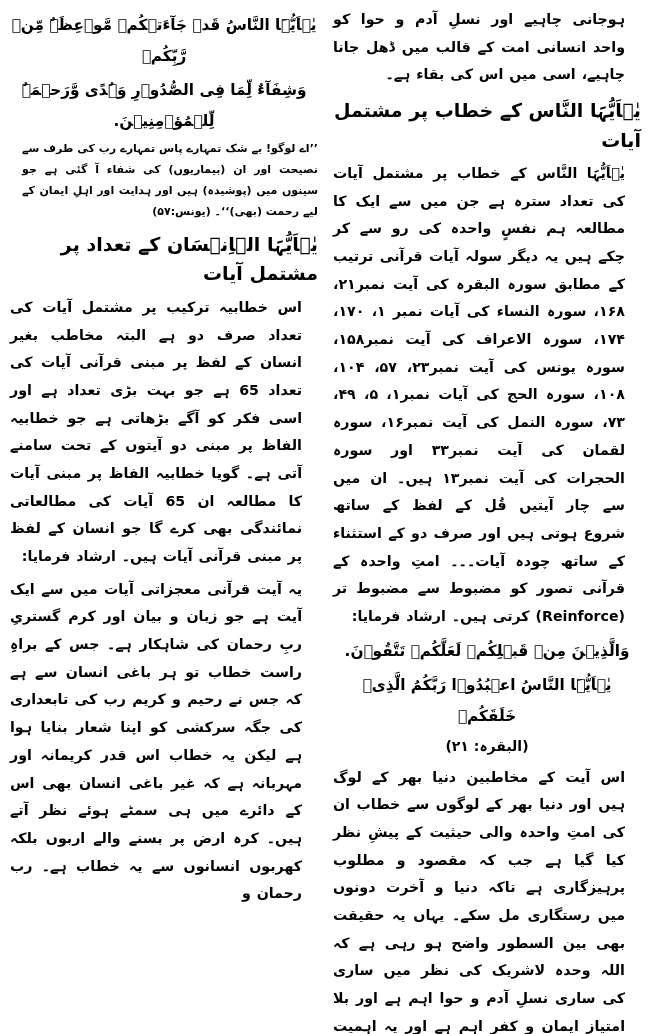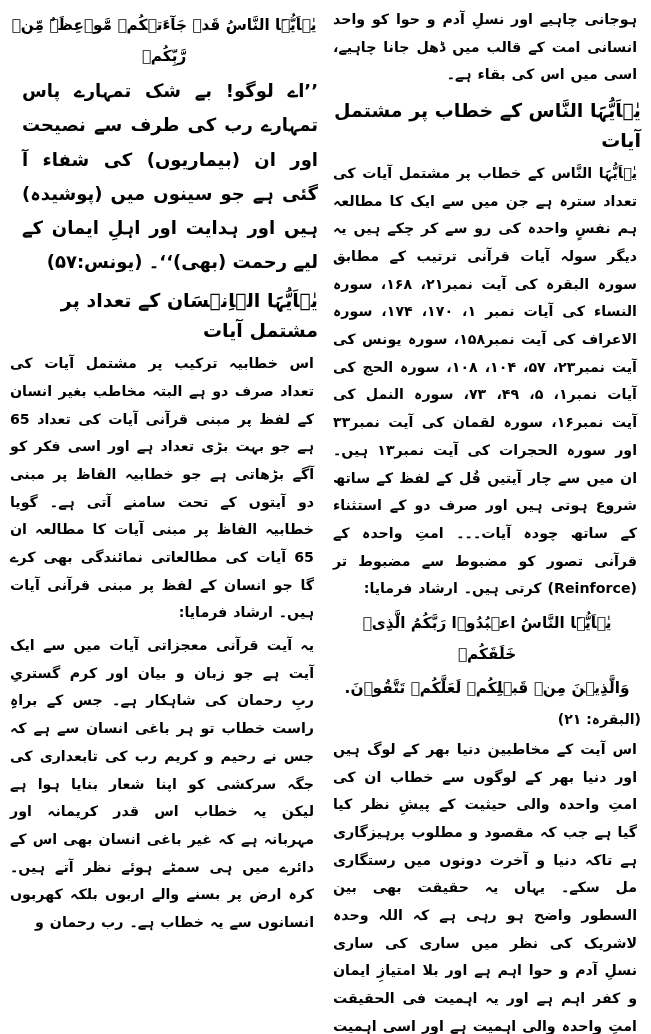--- a/index.html
+++ b/index.html
@@ -28,21 +28,21 @@
   .column {
     width: 308px;
     box-sizing: border-box;
     display: block;
   }
   .col-divider {
     width: 1px;
     background: transparent;
   }
   p.para {
-    margin: 0 4px 5px 0;
+    margin: 0 16px 5px 0;
     text-align: justify;
     text-align-last: right;
     direction: rtl;
     unicode-bidi: isolate;
     font-size: 14.2px;
     line-height: 1.92;
     letter-spacing: 0px;
     word-spacing: 1px;
     font-weight: 600;
   }
@@ -62,58 +62,59 @@
     margin: 4px 0 3px 0;
     text-align: center;
     direction: rtl;
     font-size: 15.3px;
     line-height: 2.0;
     font-weight: 700;
     font-family: "DejaVu Sans", serif;
   }
   p.quran-ref {
     margin: 0 0 4px 0;
-    text-align: right;
+    text-align: center;
     direction: rtl;
     font-size: 14px;
     line-height: 1.8;
     font-weight: 700;
   }
   p.trans {
     margin: 0 0 4px 12px;
     text-align: justify;
     text-align-last: right;
     direction: rtl;
-    font-size: 18px;
+    font-size: 11px;
     line-height: 1.9;
     font-weight: 700;
   }
   p.trans.center-last {
     text-align-last: center;
   }
   .tight { margin-bottom: 2px; }
 </style>
 </head>
 <body>
 
 <div class="page">
 
   <div class="column">
     <p class="quran">یٰۤاَیُّہَا النَّاسُ قَدۡ جَآءَتۡکُمۡ مَّوۡعِظَۃٌ مِّنۡ رَّبِّکُمۡ</p>
+    <p class="quran tight">وَشِفَآءٌ لِّمَا فِی الصُّدُوۡرِ وَہُدًی وَّرَحۡمَۃٌ لِّلۡمُؤۡمِنِیۡنَ.</p>
     <p class="trans">’’اے لوگو! بے شک تمہارے پاس تمہارے رب کی طرف سے نصیحت اور ان (بیماریوں) کی شفاء آ گئی ہے جو سینوں میں (پوشیدہ) ہیں اور ہدایت اور اہلِ ایمان کے لیے رحمت (بھی)‘‘۔ (یونس:۵۷)</p>
     <h2 class="heading">یٰۤاَیُّہَا الۡاِنۡسَان کے تعداد پر مشتمل آیات</h2>
     <p class="para nastaliq">اس خطابیہ ترکیب پر مشتمل آیات کی تعداد صرف دو ہے البتہ مخاطب بغیر انسان کے لفظ پر مبنی قرآنی آیات کی تعداد 65 ہے جو بہت بڑی تعداد ہے اور اسی فکر کو آگے بڑھاتی ہے جو خطابیہ الفاظ پر مبنی دو آیتوں کے تحت سامنے آتی ہے۔ گویا خطابیہ الفاظ پر مبنی آیات کا مطالعہ ان 65 آیات کی مطالعاتی نمائندگی بھی کرے گا جو انسان کے لفظ پر مبنی قرآنی آیات ہیں۔ ارشاد فرمایا:</p>
     <p class="para nastaliq">یہ آیت قرآنی معجزاتی آیات میں سے ایک آیت ہے جو زبان و بیان اور کرم گستریِ ربِ رحمان کی شاہکار ہے۔ جس کے براہِ راست خطاب تو ہر باغی انسان سے ہے کہ جس نے رحیم و کریم رب کی تابعداری کی جگہ سرکشی کو اپنا شعار بنایا ہوا ہے لیکن یہ خطاب اس قدر کریمانہ اور مہربانہ ہے کہ غیر باغی انسان بھی اس کے دائرے میں ہی سمٹے ہوئے نظر آتے ہیں۔ کرہ ارض پر بسنے والے اربوں بلکہ کھربوں انسانوں سے یہ خطاب ہے۔ رب رحمان و</p>
   </div>
 
   <div class="col-divider"></div>
 
   <div class="column">
     <p class="para nastaliq">ہوجانی چاہیے اور نسلِ آدم و حوا کو واحد انسانی امت کے قالب میں ڈھل جانا چاہیے، اسی میں اس کی بقاء ہے۔</p>
     <h2 class="heading">یٰۤاَیُّہَا النَّاس کے خطاب پر مشتمل آیات</h2>
     <p class="para nastaliq">یٰۤاَیُّہَا النَّاس کے خطاب پر مشتمل آیات کی تعداد سترہ ہے جن میں سے ایک کا مطالعہ ہم نفسٍ واحدہ کی رو سے کر چکے ہیں یہ دیگر سولہ آیات قرآنی ترتیب کے مطابق سورہ البقرہ کی آیت نمبر۲۱، ۱۶۸، سورہ النساء کی آیات نمبر ۱، ۱۷۰، ۱۷۴، سورہ الاعراف کی آیت نمبر۱۵۸، سورہ یونس کی آیت نمبر۲۳، ۵۷، ۱۰۴، ۱۰۸، سورہ الحج کی آیات نمبر۱، ۵، ۴۹، ۷۳، سورہ النمل کی آیت نمبر۱۶، سورہ لقمان کی آیت نمبر۳۳ اور سورہ الحجرات کی آیت نمبر۱۳ ہیں۔ ان میں سے چار آیتیں قُل کے لفظ کے ساتھ شروع ہوتی ہیں اور صرف دو کے استثناء کے ساتھ چودہ آیات۔۔۔ امتِ واحدہ کے قرآنی تصور کو مضبوط سے مضبوط تر (Reinforce) کرتی ہیں۔ ارشاد فرمایا:</p>
+    <p class="quran tight">وَالَّذِیۡنَ مِنۡ قَبۡلِکُمۡ لَعَلَّکُمۡ تَتَّقُوۡنَ.</p>
     <p class="quran">یٰۤاَیُّہَا النَّاسُ اعۡبُدُوۡا رَبَّکُمُ الَّذِیۡ خَلَقَکُمۡ</p>
-    <p class="quran tight">وَالَّذِیۡنَ مِنۡ قَبۡلِکُمۡ لَعَلَّکُمۡ تَتَّقُوۡنَ.</p>
     <p class="quran-ref">(البقرہ: ۲۱)</p>
     <p class="para nastaliq">اس آیت کے مخاطبین دنیا بھر کے لوگ ہیں اور دنیا بھر کے لوگوں سے خطاب ان کی امتِ واحدہ والی حیثیت کے پیشِ نظر کیا گیا ہے جب کہ مقصود و مطلوب پرہیزگاری ہے تاکہ دنیا و آخرت دونوں میں رستگاری مل سکے۔ یہاں یہ حقیقت بھی بین السطور واضح ہو رہی ہے کہ اللہ وحدہ لاشریک کی نظر میں ساری کی ساری نسلِ آدم و حوا اہم ہے اور بلا امتیازِ ایمان و کفر اہم ہے اور یہ اہمیت فی الحقیقت امتِ واحدہ والی اہمیت ہے اور اسی اہمیت کا پرتو ہمیں دوسری آیت میں بھی نظر آتا ہے:</p>
   </div>
 
 </div>
 
 </body></html>

